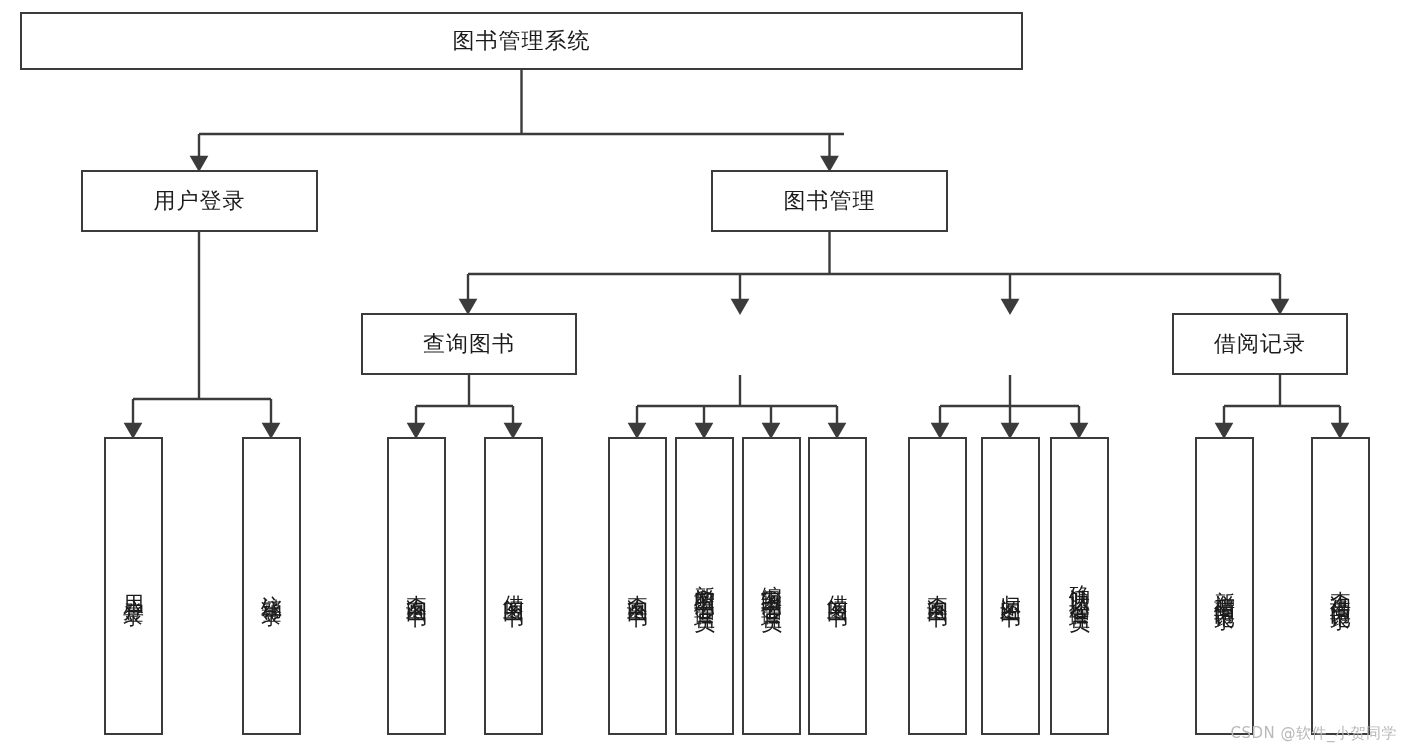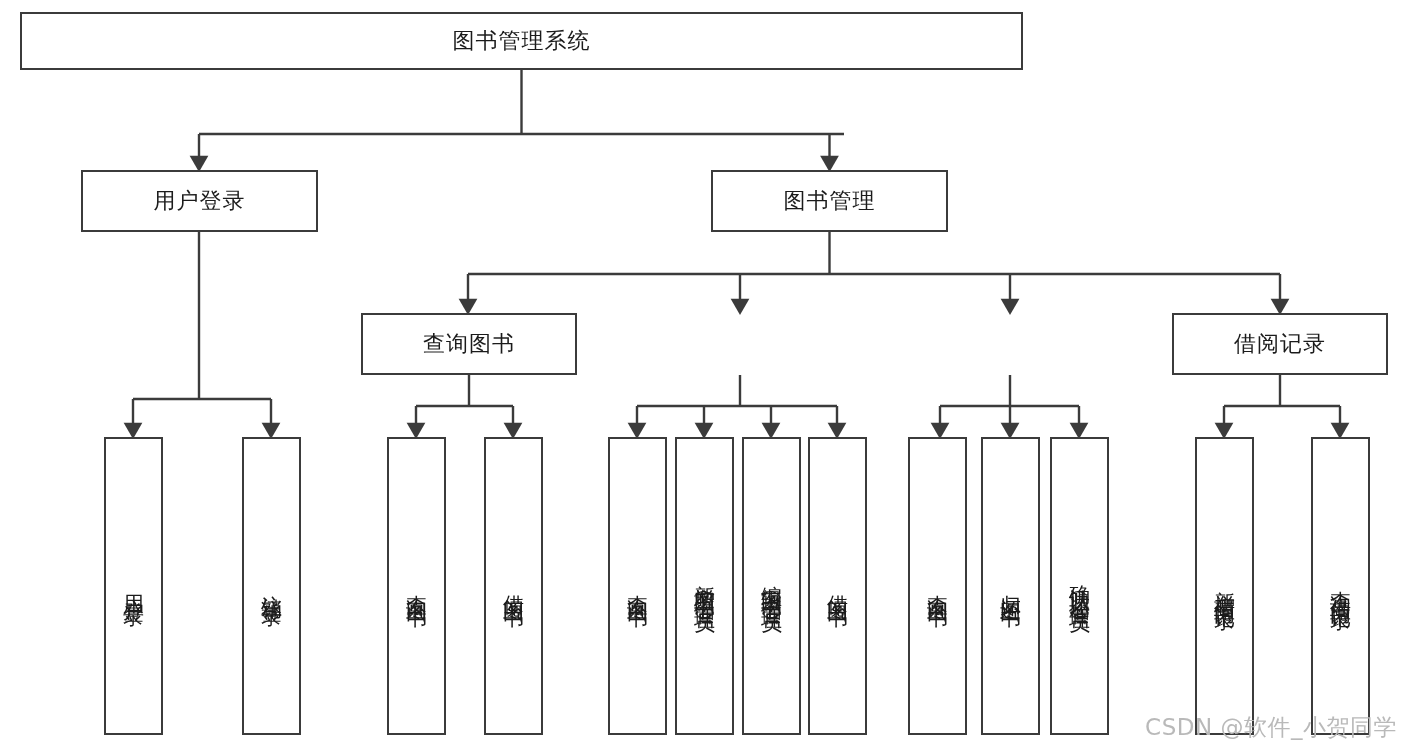--- a/index.html
+++ b/index.html
@@ -53,21 +53,21 @@
   .node.vert .label {
     writing-mode: vertical-rl;
     text-orientation: upright;
     white-space: normal;
     max-height: 100%;
   }
   .watermark {
     position: absolute;
     right: 8px;
     bottom: 4px;
-    font-size: 23px;
+    font-size: 15px;
     color: #b9b9b9;
     letter-spacing: 0.5px;
     z-index: 5;
     white-space: nowrap;
   }
 </style>
 </head>
 <body>
 
 <div id="canvas">
@@ -129,21 +129,21 @@
   <div class="node horiz" style="left:81px; top:170px; width:237px; height:62px;">
     <span class="label">用户登录</span>
   </div>
   <div class="node horiz" style="left:711px; top:170px; width:237px; height:62px;">
     <span class="label">图书管理</span>
   </div>
 
   <div class="node horiz" style="left:361px; top:313px; width:216px; height:62px;">
     <span class="label">查询图书</span>
   </div>
-  <div class="node horiz" style="left:1172px; top:313px; width:216px; height:62px;">
+  <div class="node horiz" style="left:1172px; top:313px; width:176px; height:62px;">
     <span class="label">借阅记录</span>
   </div>
 
   <div class="node vert" style="left:104px; top:437px; width:59px; height:298px;">
     <span class="label">用户登录</span>
   </div>
   <div class="node vert" style="left:242px; top:437px; width:59px; height:298px;">
     <span class="label">注销登录</span>
   </div>
 

